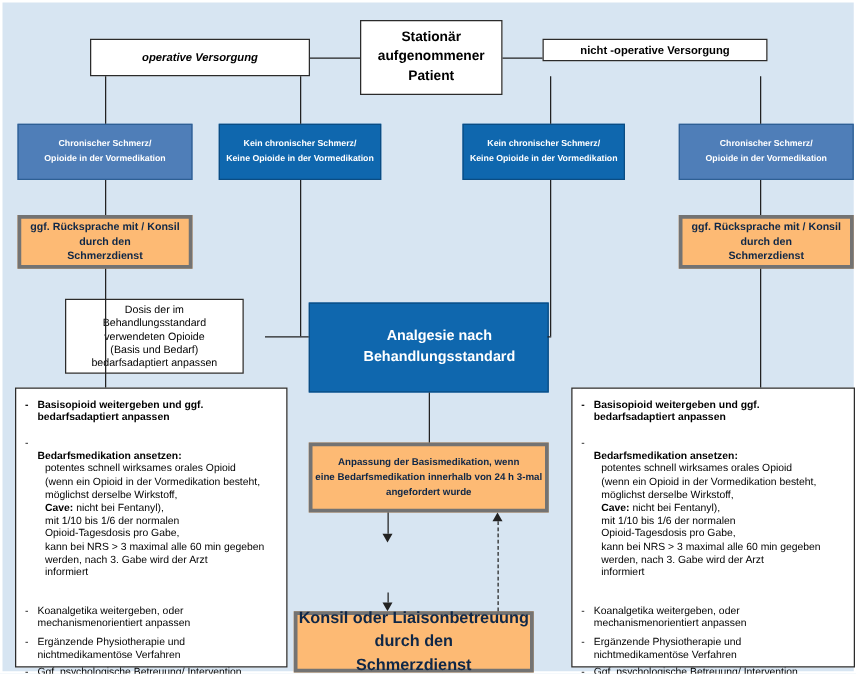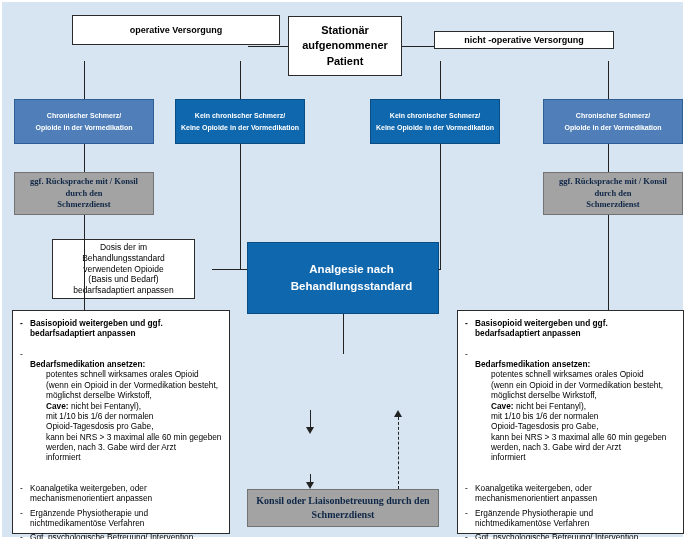--- a/index.html
+++ b/index.html
@@ -11,51 +11,51 @@
     overflow: hidden;
   }
   .canvas { position:absolute; left:2px; top:2px; width:681px; height:535px; background:#d7e5f2; }
   .node {
     position:absolute; display:flex; align-items:center; justify-content:center;
     text-align:center; white-space:pre-line;
   }
   .white { background:#ffffff; border:1px solid #2b2b2b; color:#000; }
   .mblue { background:#4f7eb8; border:1px solid #2e5f94; color:#fff; font-weight:bold; }
   .dblue { background:#0f67ae; border:1px solid #0a4c83; color:#fff; font-weight:bold; }
-  .lblue { background:#a3a3a3; border:1px solid #737373; color:#0f2747; font-weight:bold;font-family:Liberation Serif, serif; }
+  .lblue { background:#fdba74; border:3px solid #737373; color:#0f2747; font-weight:bold; }
 
   .hline, .vline { position:absolute; background:#222; }
   .hline { height:1px; }
   .vline { width:1px; }
   .dashline { position:absolute; width:0; border-left:1px dashed #222; }
   .arr-d { position:absolute; width:0; height:0; border-left:4px solid transparent; border-right:4px solid transparent; border-top:7px solid #222; }
   .arr-u { position:absolute; width:0; height:0; border-left:4px solid transparent; border-right:4px solid transparent; border-bottom:7px solid #222; }
 
   .bigbox {
     position:absolute; background:#fff; border:1px solid #2b2b2b;
     padding:7px 6px 5px 7px; font-size:8.3px; line-height:1.25; color:#000;
   }
   .li { display:flex; }
   .li .b { width:10px; flex:0 0 10px; }
   .li .t { flex:1; white-space:pre-line; }
   .bold { font-weight:bold; }
-  .body2 { padding-left:6px; white-space:pre-line; font-weight:normal;margin-left:10px; }
+  .body2 { padding-left:6px; white-space:pre-line; font-weight:normal; }
   .gap { height:10px; }
   .gap-s { height:4px; }
 </style>
 </head>
 <body>
 
 <div class="canvas">
 
   <div class="node white" style="left:286px; top:14px; width:114px; height:60px; font-size:11px; font-weight:bold; line-height:1.4;">Stationär
 aufgenommener
 Patient</div>
 
-  <div class="node white" style="left:70px; top:13px; width:208px; height:30px; font-size:9px; font-weight:bold;">operative Versorgung</div>
+  <div class="node white" style="left:70px; top:29px; width:176px; height:30px; font-size:9px; font-weight:bold;font-style:italic;">operative Versorgung</div>
 
   <div class="node white" style="left:432px; top:29px; width:180px; height:18px; font-size:9px; font-weight:bold;">nicht -operative Versorgung</div>
 
   <div class="node mblue" style="left:12px; top:97px; width:140px; height:45px; font-size:7px; line-height:1.7;">Chronischer Schmerz/
 Opioide in der Vormedikation</div>
 
   <div class="node dblue" style="left:173px; top:97px; width:130px; height:45px; font-size:7px; line-height:1.7;">Kein chronischer Schmerz/
 Keine Opioide in der Vormedikation</div>
 
   <div class="node dblue" style="left:368px; top:97px; width:130px; height:45px; font-size:7px; line-height:1.7;">Kein chronischer Schmerz/
@@ -74,23 +74,26 @@
 
   <div class="node white" style="left:50px; top:237px; width:143px; height:60px; font-size:8.5px; line-height:1.25;">Dosis der im
 Behandlungsstandard
 verwendeten Opioide
 (Basis und Bedarf)
 bedarfsadaptiert anpassen</div>
 
   <div class="node dblue" style="left:245px; top:240px; width:192px; height:72px; font-size:11.5px; line-height:1.5;padding-left:17px;">Analgesie nach
 Behandlungsstandard</div>
 
-
-
-  <div class="node lblue" style="left:245px; top:487px; width:192px; height:38px; font-size:10px; line-height:1.45;">Konsil oder Liaisonbetreuung durch den
+  <div class="node lblue" style="left:245px; top:352px; width:192px; height:56px; font-size:7.8px; line-height:1.5;">Anpassung der Basismedikation, wenn
+eine Bedarfsmedikation innerhalb von 24 h 3-mal
+angefordert wurde</div>
+
+
+  <div class="node lblue" style="left:233px; top:487px; width:192px; height:49px; font-size:13px; line-height:1.45;">Konsil oder Liaisonbetreuung durch den
 Schmerzdienst</div>
 
   <div class="bigbox" style="left:10px; top:308px; width:218px; height:224px;">
     <div class="li">
       <span class="b bold">-</span>
       <div class="t bold">Basisopioid weitergeben und ggf.
 bedarfsadaptiert anpassen</div>
     </div>
     <div class="gap"></div>
     <div class="li">

